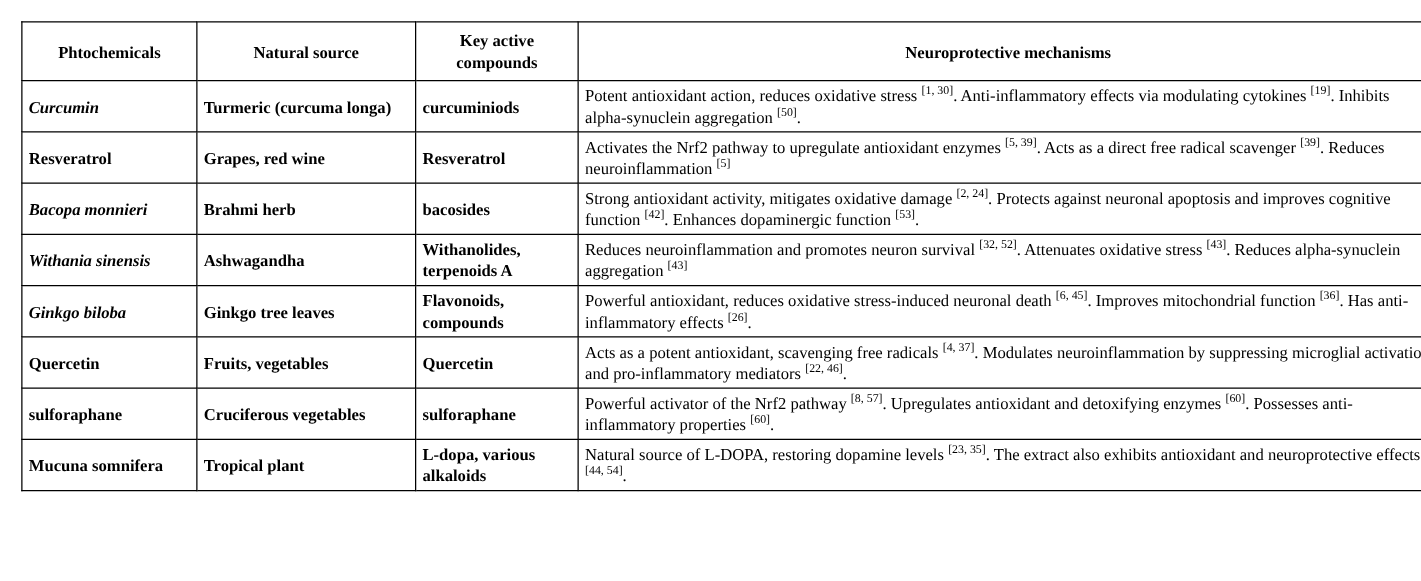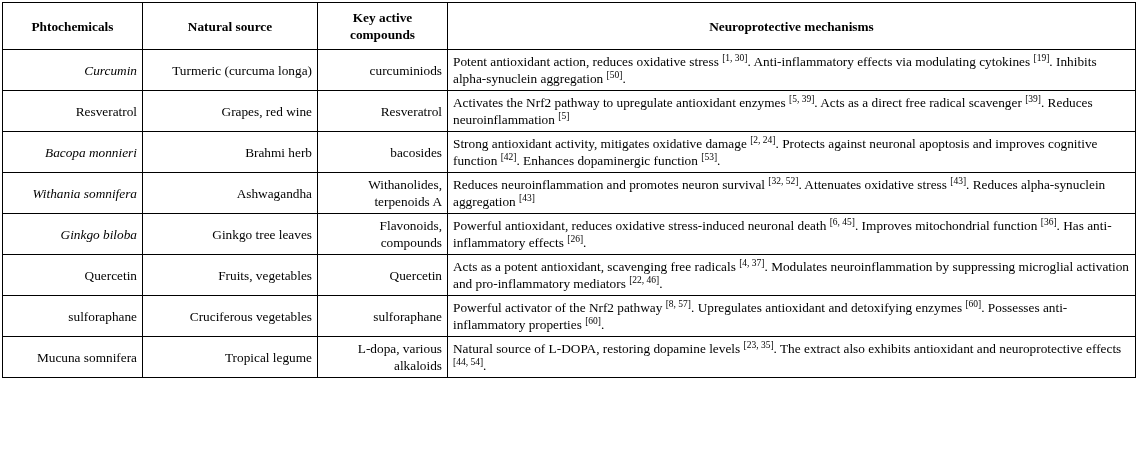--- a/index.html
+++ b/index.html
@@ -8,21 +8,21 @@
     background: #ffffff;
   }
   body {
     font-family: "Liberation Serif", serif;
     color: #000000;
   }
   .page {
     width: 1137px;
     height: 465px;
     box-sizing: border-box;
-    padding: 2px;
+    padding: 17px;
     background: #ffffff;
     overflow: hidden;
   }
   table.phyto {
     border-collapse: collapse;
     width: 1133px;
     table-layout: fixed;
     border: 1.5px solid #000;
   }
   table.phyto th,
@@ -32,21 +32,22 @@
     vertical-align: middle;
     font-size: 13.3px;
     line-height: 1.28;
   }
   table.phyto thead th {
     font-weight: bold;
     text-align: center;
     padding: 6px 4px;
   }
   td.col-name, td.col-source, td.col-compound {
-    text-align: right;
+    text-align: left;
+    font-weight: bold;
   }
   td.col-mech {
     text-align: left;
   }
   .italic {
     font-style: italic;
   }
   sup {
     font-size: 9.5px;
     vertical-align: super;
@@ -89,21 +90,21 @@
           <td class="col-compound">Resveratrol</td>
           <td class="col-mech">Activates the Nrf2 pathway to upregulate antioxidant enzymes <sup>[5, 39]</sup>. Acts as a direct free radical scavenger <sup>[39]</sup>. Reduces neuroinflammation <sup>[5]</sup></td>
         </tr>
         <tr>
           <td class="col-name italic">Bacopa monnieri</td>
           <td class="col-source">Brahmi herb</td>
           <td class="col-compound">bacosides</td>
           <td class="col-mech">Strong antioxidant activity, mitigates oxidative damage <sup>[2, 24]</sup>. Protects against neuronal apoptosis and improves cognitive function <sup>[42]</sup>. Enhances dopaminergic function <sup>[53]</sup>.</td>
         </tr>
         <tr>
-          <td class="col-name italic">Withania somnifera</td>
+          <td class="col-name italic">Withania sinensis</td>
           <td class="col-source">Ashwagandha</td>
           <td class="col-compound">Withanolides, terpenoids A</td>
           <td class="col-mech">Reduces neuroinflammation and promotes neuron survival <sup>[32, 52]</sup>. Attenuates oxidative stress <sup>[43]</sup>. Reduces alpha-synuclein aggregation <sup>[43]</sup></td>
         </tr>
         <tr>
           <td class="col-name italic">Ginkgo biloba</td>
           <td class="col-source">Ginkgo tree leaves</td>
           <td class="col-compound">Flavonoids, compounds</td>
           <td class="col-mech">Powerful antioxidant, reduces oxidative stress-induced neuronal death <sup>[6, 45]</sup>. Improves mitochondrial function <sup>[36]</sup>. Has anti-inflammatory effects <sup>[26]</sup>.</td>
         </tr>
@@ -114,19 +115,19 @@
           <td class="col-mech">Acts as a potent antioxidant, scavenging free radicals <sup>[4, 37]</sup>. Modulates neuroinflammation by suppressing microglial activation and pro-inflammatory mediators <sup>[22, 46]</sup>.</td>
         </tr>
         <tr>
           <td class="col-name">sulforaphane</td>
           <td class="col-source">Cruciferous vegetables</td>
           <td class="col-compound">sulforaphane</td>
           <td class="col-mech">Powerful activator of the Nrf2 pathway <sup>[8, 57]</sup>. Upregulates antioxidant and detoxifying enzymes <sup>[60]</sup>. Possesses anti-inflammatory properties <sup>[60]</sup>.</td>
         </tr>
         <tr>
           <td class="col-name">Mucuna somnifera</td>
-          <td class="col-source">Tropical legume</td>
+          <td class="col-source">Tropical plant</td>
           <td class="col-compound">L-dopa, various alkaloids</td>
           <td class="col-mech">Natural source of L-DOPA, restoring dopamine levels <sup>[23, 35]</sup>. The extract also exhibits antioxidant and neuroprotective effects <sup>[44, 54]</sup>.</td>
         </tr>
       </tbody>
   </table>
 </div>
 
 </body></html>

